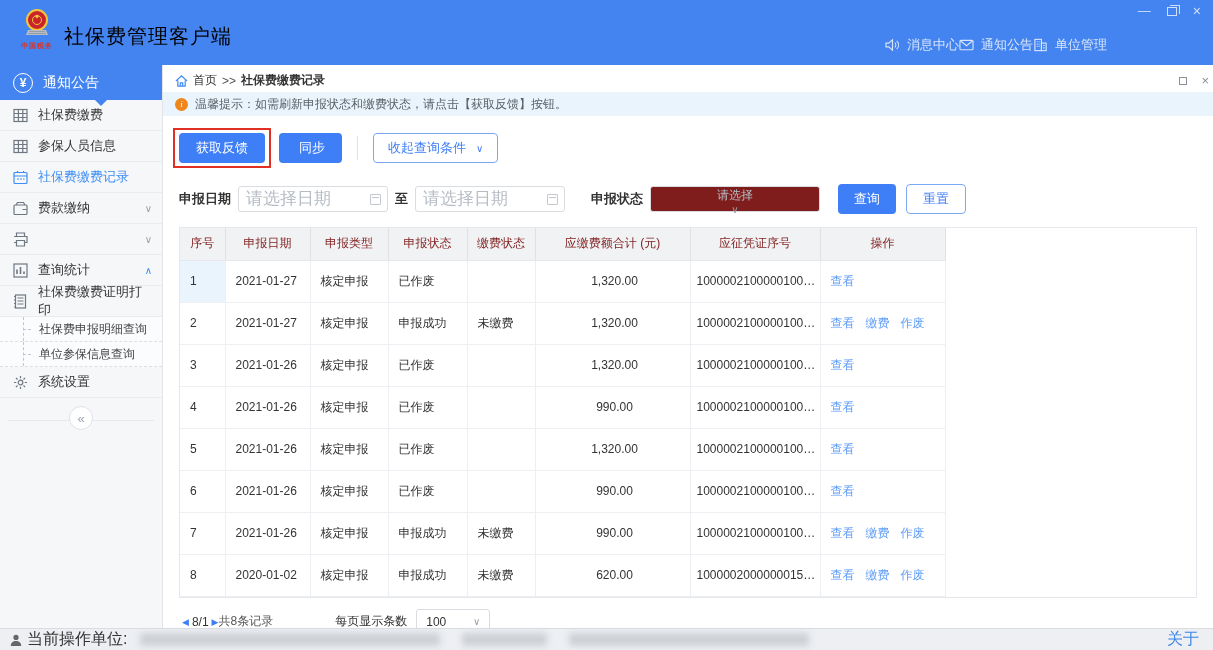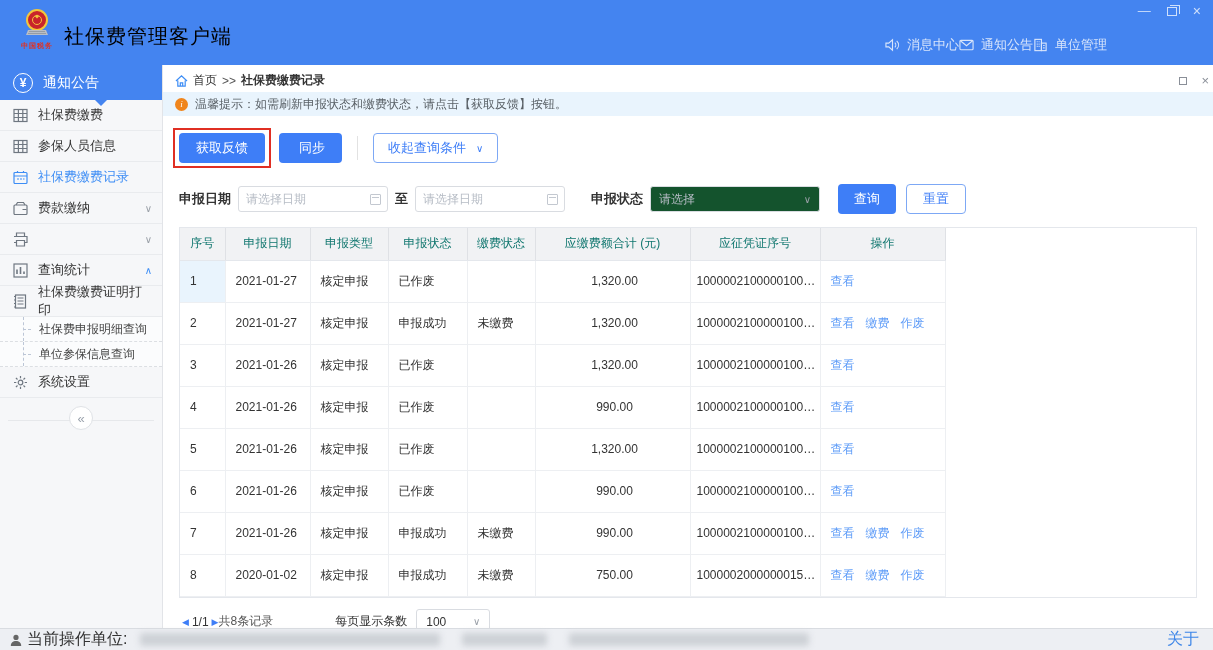--- a/index.html
+++ b/index.html
@@ -59,35 +59,35 @@
   .red-annotation { border:2px solid #e02f23; padding:3px 4px; display:inline-flex; }
   .btn-primary { background:#3e7ef7; color:#fff; border:none; border-radius:4px; height:30px; padding:0 17px; font-size:13px; cursor:default; font-family:inherit; }
   .btn-sync { margin-left:8px;padding-left:20px; }
   .v-divider { width:1px; height:24px; background:#e2e2e2; margin:0 15px; }
   .btn-outline-lg { height:30px; border:1px solid #7da8f5; color:#3e7ef7; background:#fff; border-radius:4px; padding:0 14px; font-size:13px; display:inline-flex; align-items:center; gap:10px; cursor:default; font-family:inherit; }
   .btn-outline-lg .chev { font-size:10px; color:#3e7ef7; }
 
   .query-row { display:flex; align-items:center; margin:16px 0 0 16px; font-size:13px; color:#333; }
   .q-label { font-weight:bold; margin-right:7px; }
   .input-box { width:150px; height:26px; border:1px solid #d9dce1; border-radius:3px; display:flex; align-items:center; padding:0 6px 0 7px; background:#fff; }
-  .input-box input { border:none; outline:none; flex:1; min-width:0; font-size:12px; color:#15803d; background:transparent; font-family:inherit; }
+  .input-box input { border:none; outline:none; flex:1; min-width:0; font-size:17px; color:#15803d; background:transparent; font-family:inherit; }
   .input-box input::placeholder { color:#b6bcc5; }
   .cal-icon { width:11px; height:11px; border:1px solid #c3c8d0; border-radius:1px; position:relative; flex:0 0 auto; }
   .cal-icon::before { content:''; position:absolute; left:1px; right:1px; top:2px; border-top:1px solid #c3c8d0; }
   .to-label { margin:0 7px; font-weight:bold; }
   .status-group { margin-left:26px; display:flex; align-items:center; }
-  .select-box { width:170px; height:26px; border:1px solid #d9dce1; border-radius:3px; display:flex; align-items:center; justify-content:space-between; padding:0 8px; background:#14532d; font-size:12px; }
+  .select-box { width:170px; height:26px; border:1px solid #d9dce1; border-radius:3px; display:flex; align-items:center; justify-content:space-between; padding:0 8px; background:#7f1d1d; font-size:12px;flex-direction:column; }
   .select-box .ph { color:#b6bcc5; }
   .select-box .chev { color:#9aa0a8; font-size:10px; }
   .btn-query { margin-left:18px; padding:0 16px; }
   .btn-reset { margin-left:10px; height:30px; border:1px solid #7da8f5; color:#3e7ef7; background:#fff; border-radius:4px; padding:0 16px; font-size:13px; cursor:default; font-family:inherit; }
 
   .table-wrap { margin:13px 0 0 16px; width:1018px; height:371px; border:1px solid #e4e7ec; background:#fff; overflow:hidden; }
   table { border-collapse:collapse; table-layout:fixed; width:765px; font-size:12px; }
-  th { background:#f1f2f4; height:32px; font-weight:normal; color:#0f766e; border-right:1px solid #dfe1e5; border-bottom:1px solid #e4e7ec; text-align:center; padding:0 4px; white-space:nowrap; overflow:hidden; }
+  th { background:#f1f2f4; height:32px; font-weight:normal; color:#7f1d1d; border-right:1px solid #dfe1e5; border-bottom:1px solid #e4e7ec; text-align:center; padding:0 4px; white-space:nowrap; overflow:hidden; }
   td { height:42px; color:#333; border-right:1px solid #edeff2; border-bottom:1px solid #edeff2; padding:0 8px 0 10px; white-space:nowrap; overflow:hidden; text-overflow:ellipsis; }
   td.c-amount { text-align:center; padding-right:6px; }
   td.c-voucher { padding-left:6px; padding-right:2px; }
   tr.first-row td.c-seq { background:#e9f4fd; }
   .action-link { color:#5e9cf8; text-decoration:none; margin-right:11px; cursor:default; }
 
   .pagination { display:flex; align-items:center; margin:11px 0 0 19px; font-size:12px; color:#555; }
   .pg-arrow { color:#3e7ef7; font-size:9px; cursor:default; }
   .pg-num { margin:0 3px; color:#333; }
   .pg-total { color:#555; }
@@ -397,31 +397,31 @@
               <td class="c-amount">990.00</td>
               <td class="c-voucher">100000210000010000...</td>
               <td class="c-actions"><a class="action-link" href="javascript:void(0)">查看</a><a class="action-link" href="javascript:void(0)">缴费</a><a class="action-link" href="javascript:void(0)">作废</a></td>
             </tr>
             <tr>
               <td class="c-seq">8</td>
               <td class="c-date">2020-01-02</td>
               <td class="c-type">核定申报</td>
               <td class="c-dstatus">申报成功</td>
               <td class="c-pstatus">未缴费</td>
-              <td class="c-amount">750.00</td>
+              <td class="c-amount">620.00</td>
               <td class="c-voucher">100000200000001502...</td>
               <td class="c-actions"><a class="action-link" href="javascript:void(0)">查看</a><a class="action-link" href="javascript:void(0)">缴费</a><a class="action-link" href="javascript:void(0)">作废</a></td>
             </tr>
           </tbody>
       </table>
     </div>
 
     <div class="pagination">
       <span class="pg-arrow">◀</span>
-      <span class="pg-num">1/1</span>
+      <span class="pg-num">8/1</span>
       <span class="pg-arrow">▶</span>
       <span class="pg-total">共8条记录</span>
       <span class="per-page">
         <span>每页显示条数</span>
         <span class="pp-select">
           <span>100</span>
           <span class="chev">∨</span>
         </span>
       </span>
     </div>

